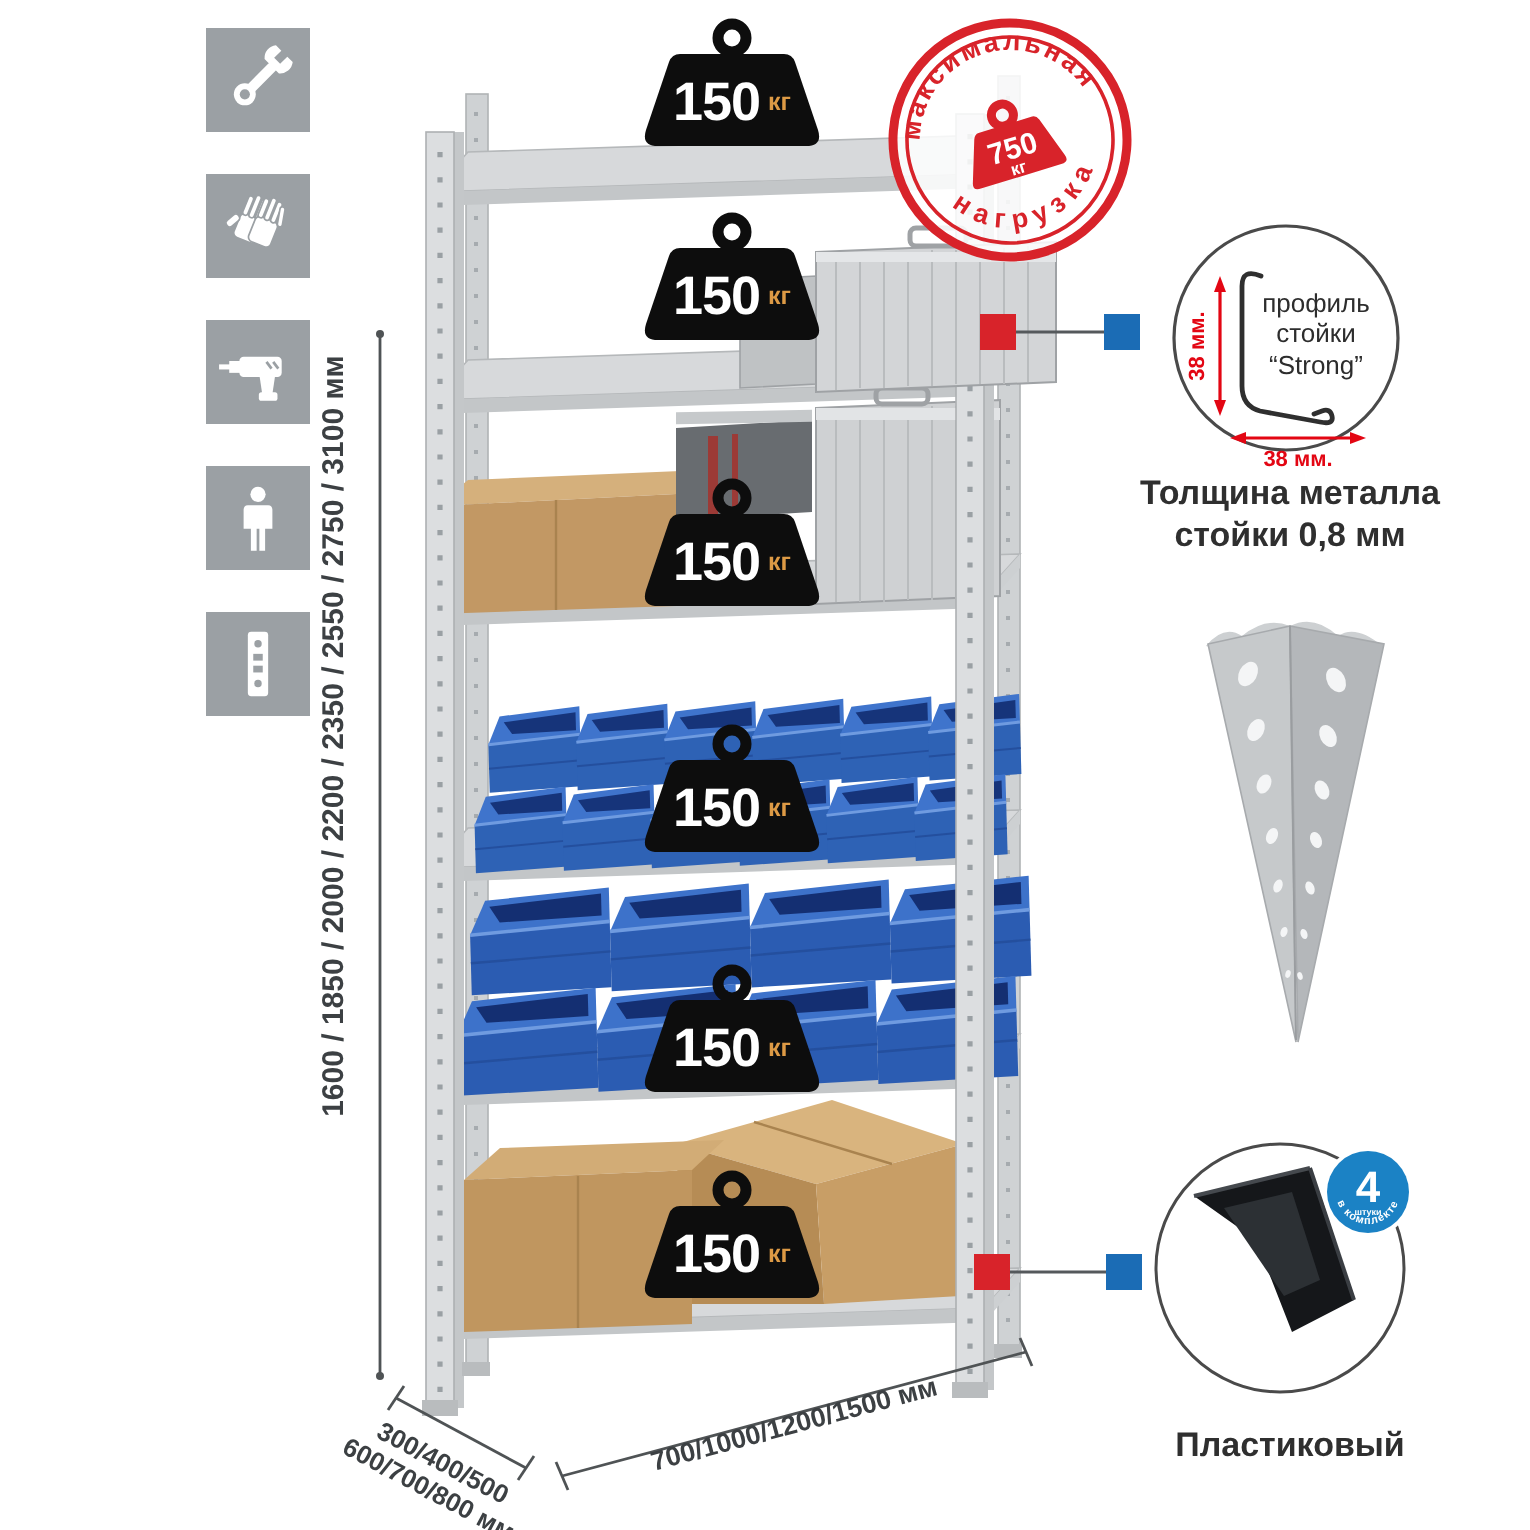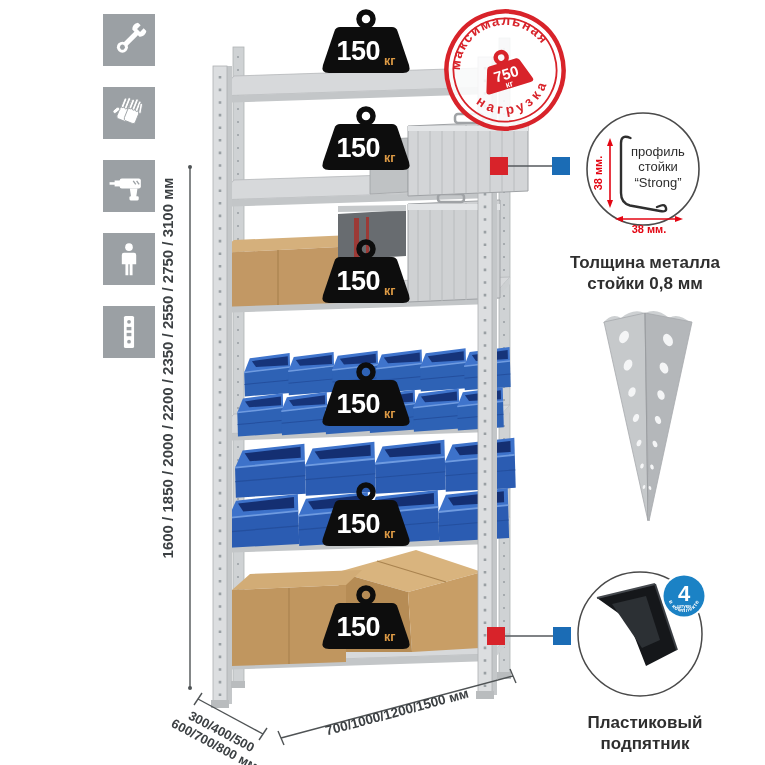--- a/index.html
+++ b/index.html
@@ -5,36 +5,36 @@
   html,body{margin:0;padding:0;background:#fff;}
   .canvas{position:relative;width:765px;height:765px;background:#ffffff;overflow:hidden;
           font-family:"Liberation Sans",sans-serif;}
   .layer{position:absolute;left:0;top:0;}
 
   
   .icon-box{position:absolute;left:103px;width:52px;height:52px;background:#9ba0a4;
             display:flex;align-items:center;justify-content:center;}
 
   
-  .weight-label{position:absolute;width:88px;height:34px;display:flex;align-items:flex-end;
+  .weight-label{position:absolute;width:88px;height:34px;display:flex;align-items:center;
                 justify-content:center;}
   .weight-label .val{font-size:27px;font-weight:bold;color:#ffffff;letter-spacing:-0.5px;line-height:34px;}
   .weight-label .unit{font-size:12.5px;font-weight:bold;color:#dd9a45;margin-left:4px;}
 
   
   .dim{position:absolute;color:#3c4043;font-weight:bold;white-space:nowrap;}
   .dim-height{left:167px;top:368px;font-size:15px;transform:translate(-50%,-50%) rotate(-90deg);}
   .dim-depth{left:218px;top:738px;font-size:13px;text-align:center;line-height:15px;
              transform:translate(-50%,-50%) rotate(28deg);}
   .dim-width{left:397px;top:712px;font-size:13.5px;transform:translate(-50%,-50%) rotate(-15deg);}
 
   
   .caption{position:absolute;width:220px;text-align:center;font-size:17px;font-weight:bold;
            color:#2f2f2f;line-height:21px;}
-  .caption-profile{left:535px;top:252px;}
+  .caption-profile{left:535px;top:236px;}
   .caption-foot{left:535px;top:712px;}
 
   
   .stamp{position:absolute;left:441px;top:6px;width:128px;height:128px;transform:rotate(-17deg);}
 </style>
 </head>
 <body>
 
 <div class="canvas">
 
@@ -410,16 +410,15 @@
     <div>600/700/800 мм</div>
   </div>
   <div class="dim dim-width">700/1000/1200/1500 мм</div>
 
   <div class="caption caption-profile">
     <div>Толщина металла</div>
     <div>стойки 0,8 мм</div>
   </div>
   <div class="caption caption-foot">
     <div>Пластиковый</div>
-    <div>подпятник</div>
   </div>
 
 </div>
 
 </body></html>

